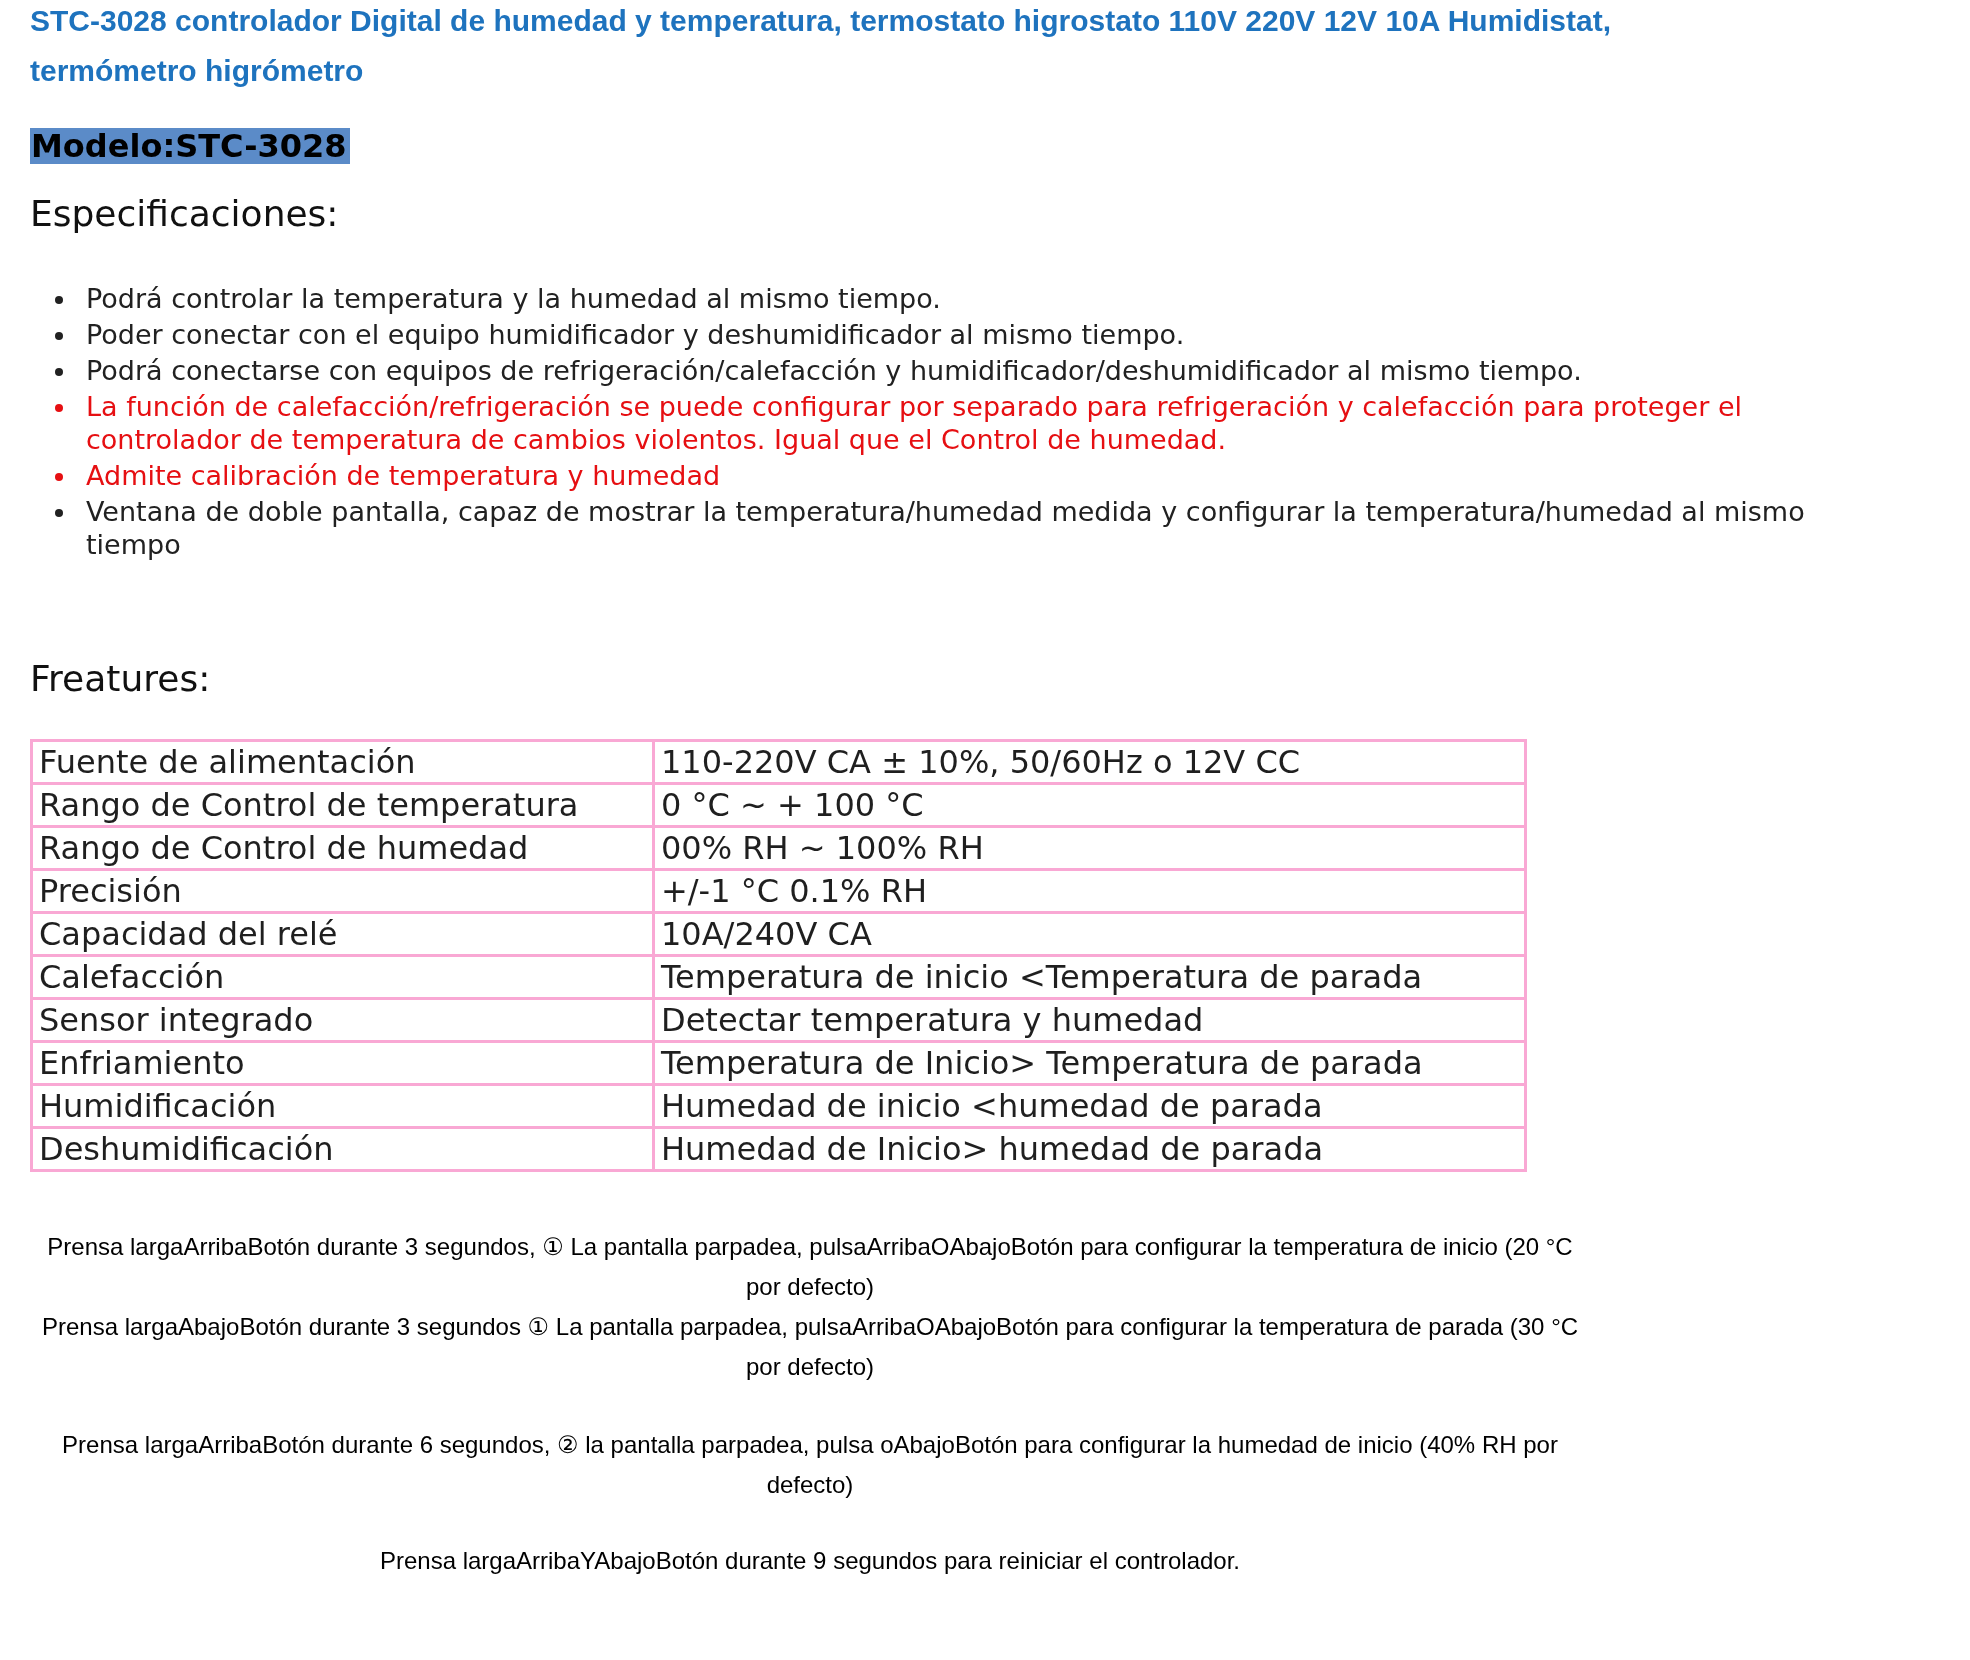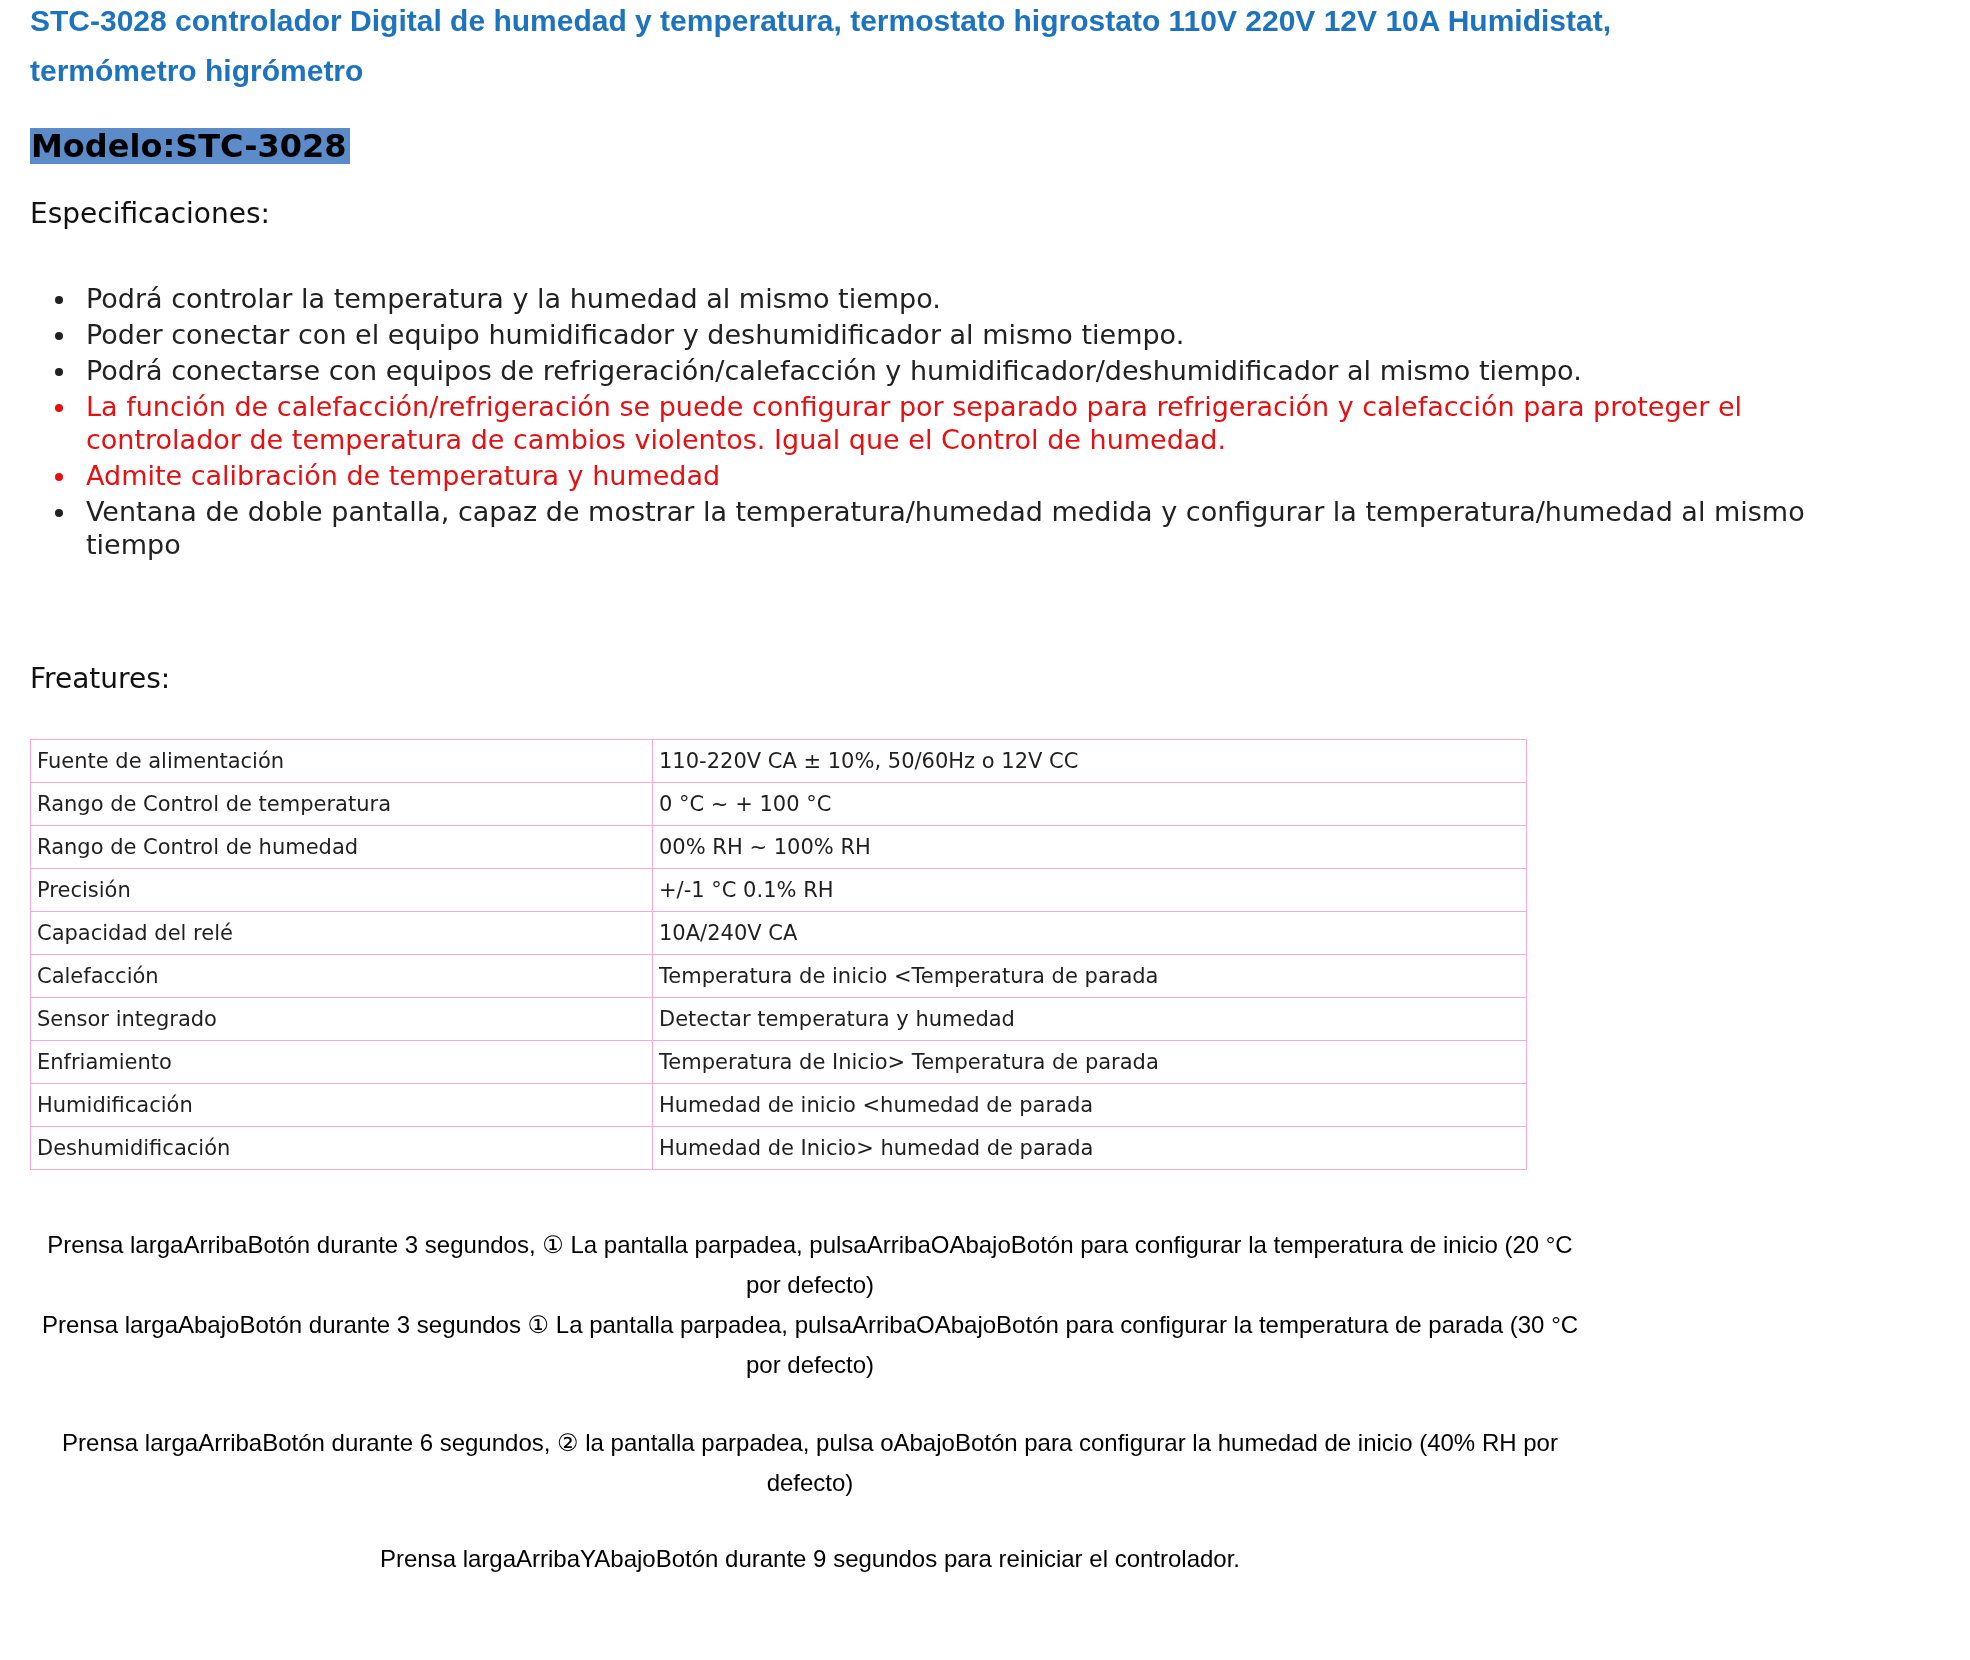--- a/index.html
+++ b/index.html
@@ -30,21 +30,21 @@
     font-size: 32px;
     line-height: 36px;
     color: #000000;
     background: #5b8bc8;
     padding: 0 3px 0 1px;
   }
 
   .section-heading {
     margin: 24px 0 0 0;
     font-weight: 400;
-    font-size: 28px;
+    font-size: 36px;
     line-height: 40px;
     color: #111111;
   }
 
   ul.spec-list {
     margin: 48px 0 0 0;
     padding-left: 48px;
     max-width: 1810px;
   }
   ul.spec-list li {
@@ -58,24 +58,24 @@
 
   .features-heading { margin-top: 98px; }
 
   table.features-table {
     margin-top: 40px;
     border-collapse: collapse;
     width: 1497px;
     table-layout: fixed;
   }
   table.features-table td {
-    border: 1px solid #f9a8d4;
+    border: 3px solid #f9a8d4;
     height: 43px;
     padding: 2px 6px;
-    font-size: 21px;
+    font-size: 32px;
     color: #1f1f1f;
     line-height: 32px;
     vertical-align: middle;
     overflow: hidden;
     white-space: nowrap;
   }
   table.features-table td.label-col { width: 622px; }
 
   .instructions {
     margin-top: 55px;

